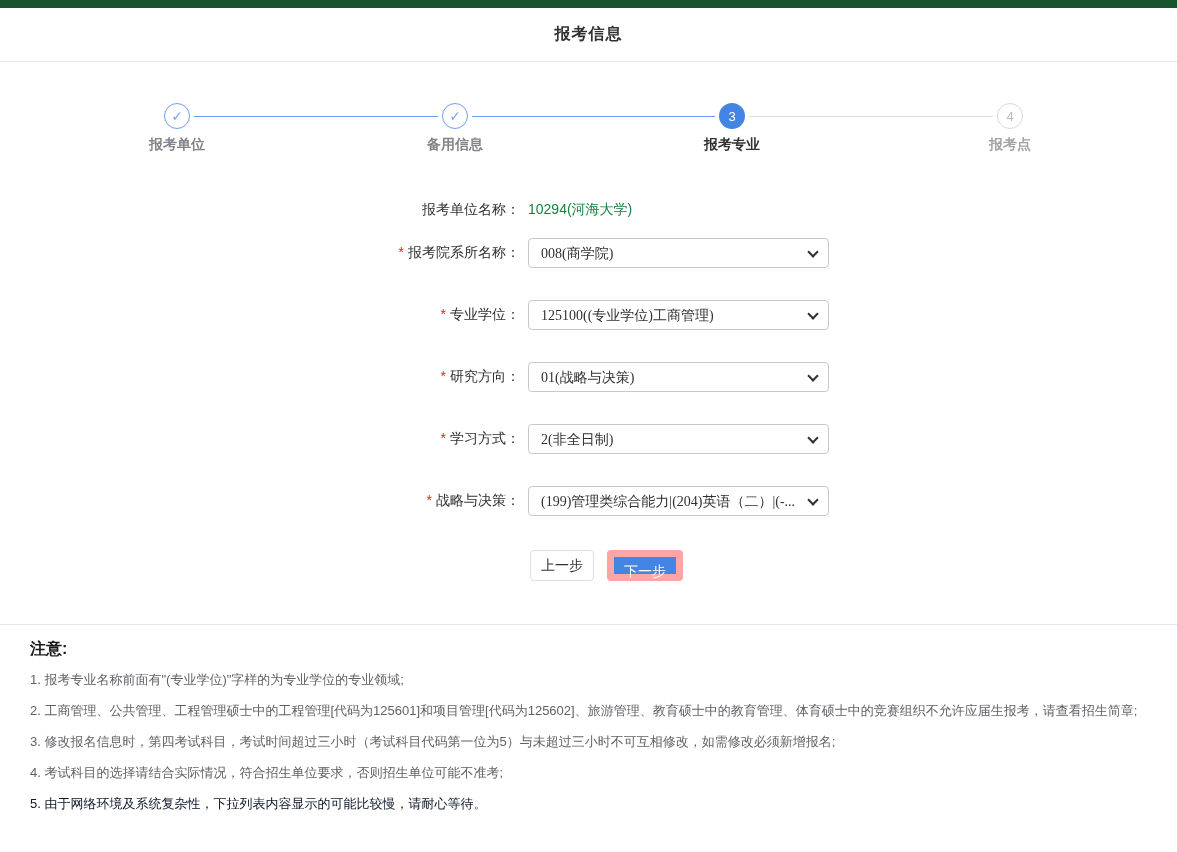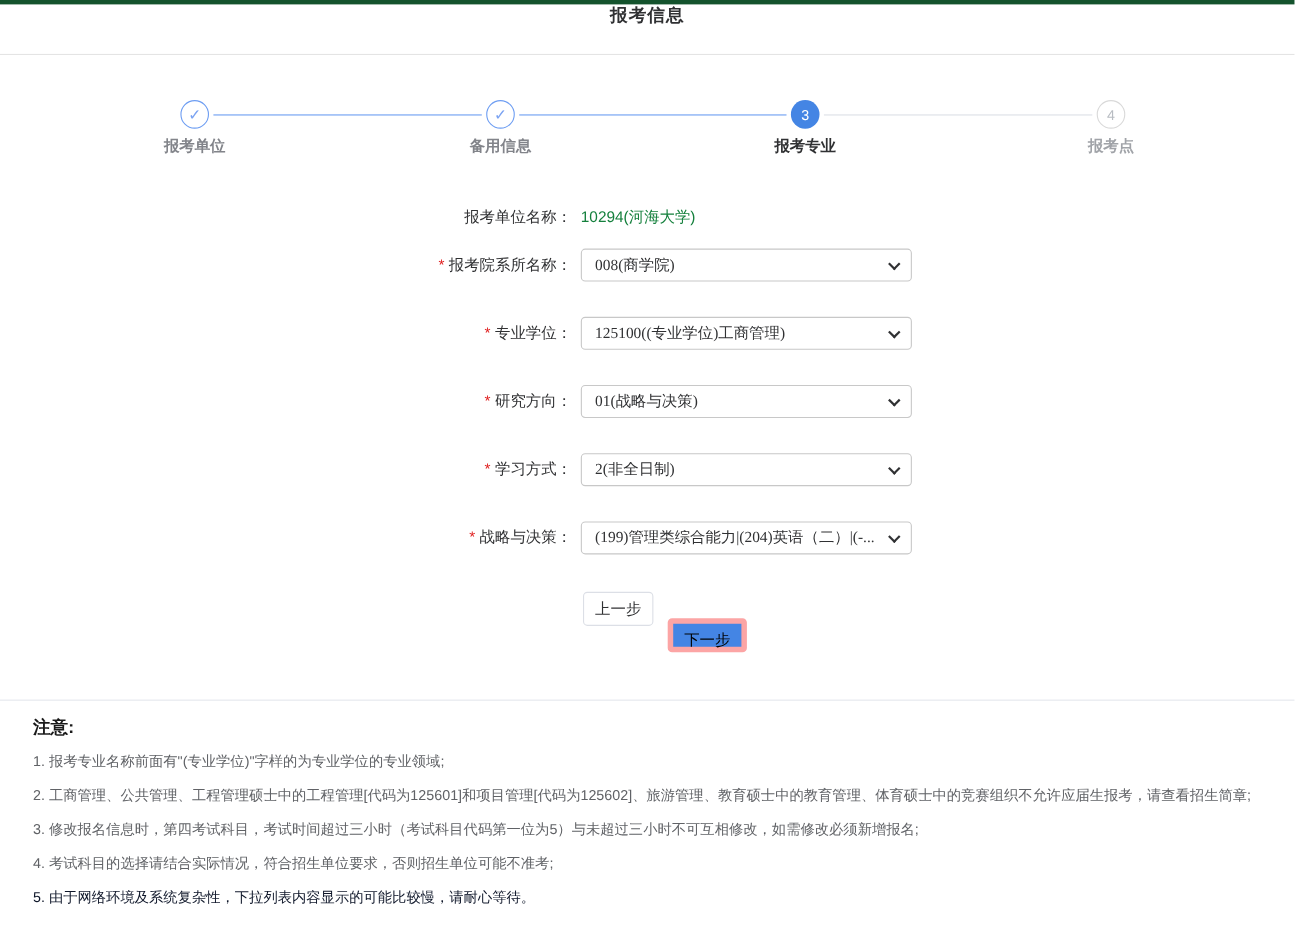--- a/index.html
+++ b/index.html
@@ -6,24 +6,25 @@
   html, body { width: 1177px; height: 852px; background: #fff; }
   body {
     font-family: "Liberation Sans", "DejaVu Sans", sans-serif;
     color: #303133;
     position: relative;
     overflow: hidden;
   }
 
   
   .header {
-    height: 50px;
-    border-top: 4px solid #14532d;
+    height: 62px;
+    border-top: 8px solid #14532d;
     border-bottom: 1px solid #e4e4e4;
     display: flex;
+    align-items: center;
     justify-content: center;
   }
   .header-title { font-size: 16px; font-weight: 700; color: #303133; letter-spacing: 1px; }
 
   
   .stepper { position: relative; width: 1177px; height: 58px; margin-top: 41px; }
   .step { position: absolute; top: 0; width: 120px; text-align: center; }
   .step-1 { left: 117px; } .step-2 { left: 395px; } .step-3 { left: 672px; } .step-4 { left: 950px; }
   .step-circle {
     width: 26px; height: 26px; border-radius: 50%;
@@ -76,21 +77,21 @@
   }
 
   
   .btn-row { display: flex; gap: 13px; margin-left: 530px; margin-top: 34px; }
   .btn {
     height: 31px; padding: 0 10px;
     font-size: 14px; font-family: inherit;
     border-radius: 4px; cursor: pointer; line-height: 29px;
   }
   .btn-prev { background: #fff; border: 1px solid #dcdfe6; color: #303133; }
-  .btn-next { background: #4485e4; border: 5px solid #fca5a5; color: #000000; margin-top: 24px; }
+  .btn-next { background: #4485e4; border: 7px solid #fca5a5; color: #ffffff; }
 
   
   .divider { margin-top: 43px; border: none; border-top: 1px solid #e4e7ed; }
   .notes { margin: 14px 30px 0 30px; }
   .notes-heading { font-size: 16px; font-weight: 700; color: #1a1a1a; margin-bottom: 8px; }
   .note-item { font-size: 13px; color: #606266; line-height: 24px; margin-bottom: 7px; }
   .note-item.warning { color: #0f172a; }
 </style>
 </head>
 <body>

